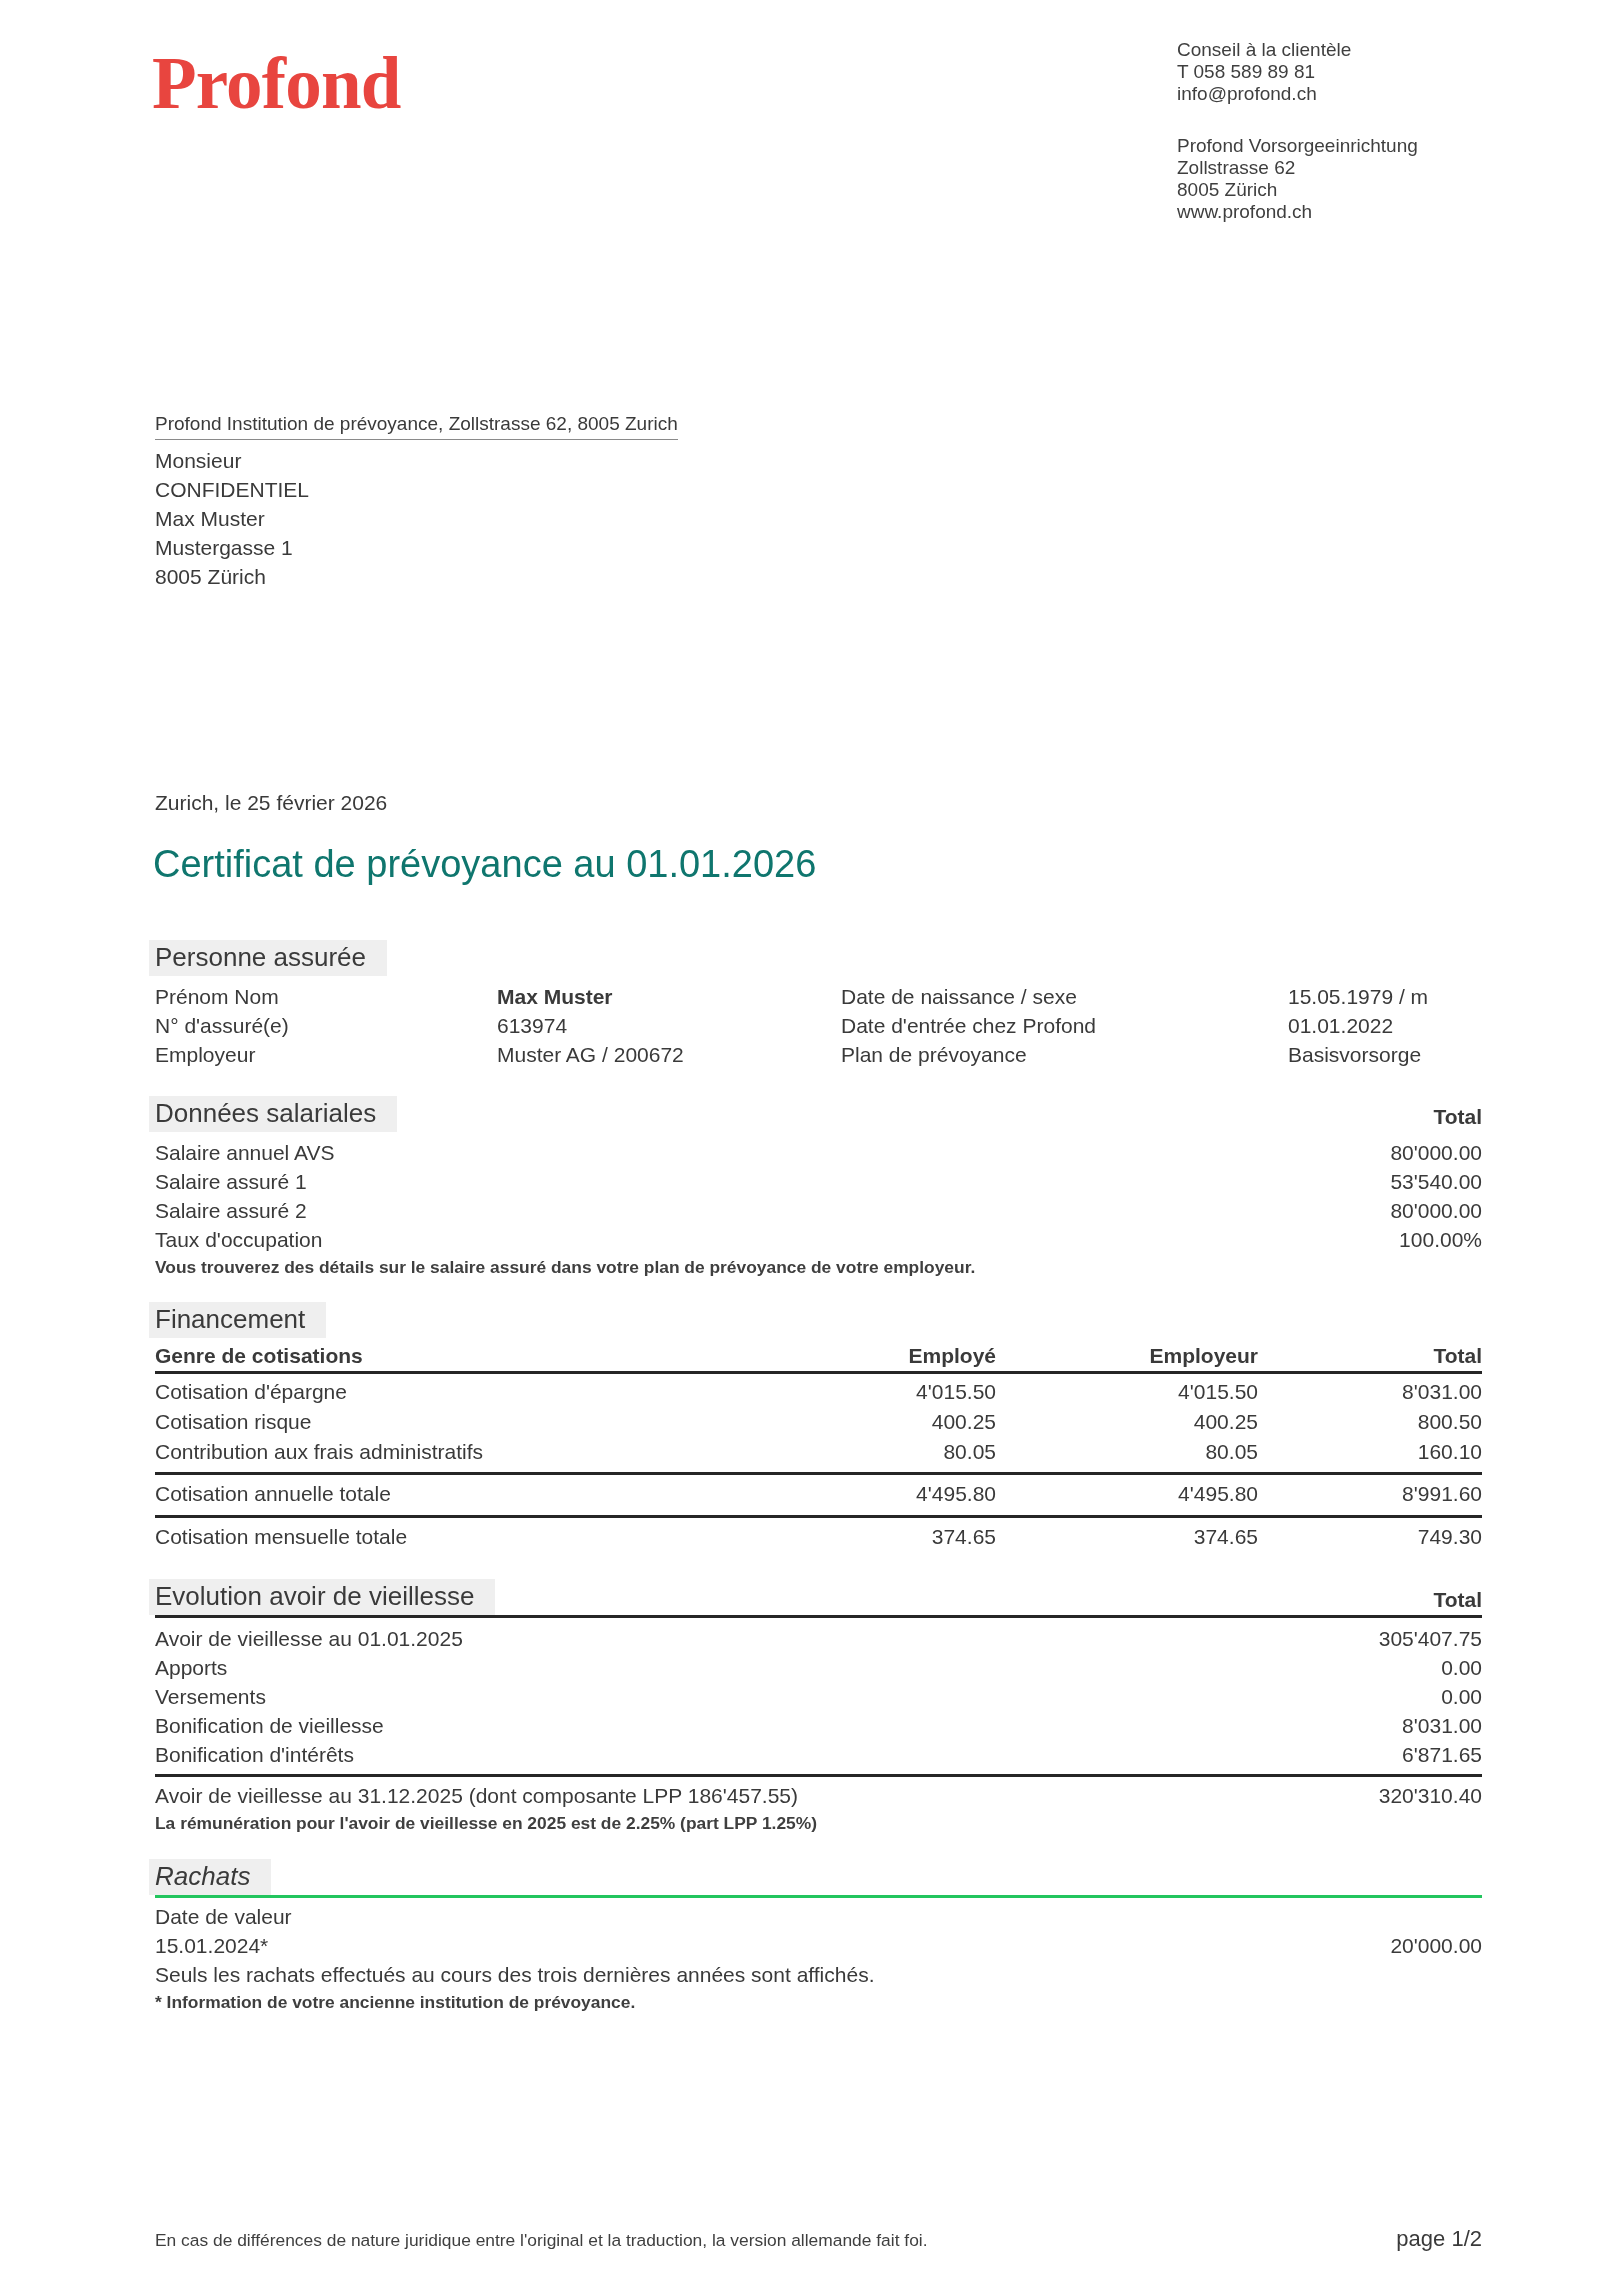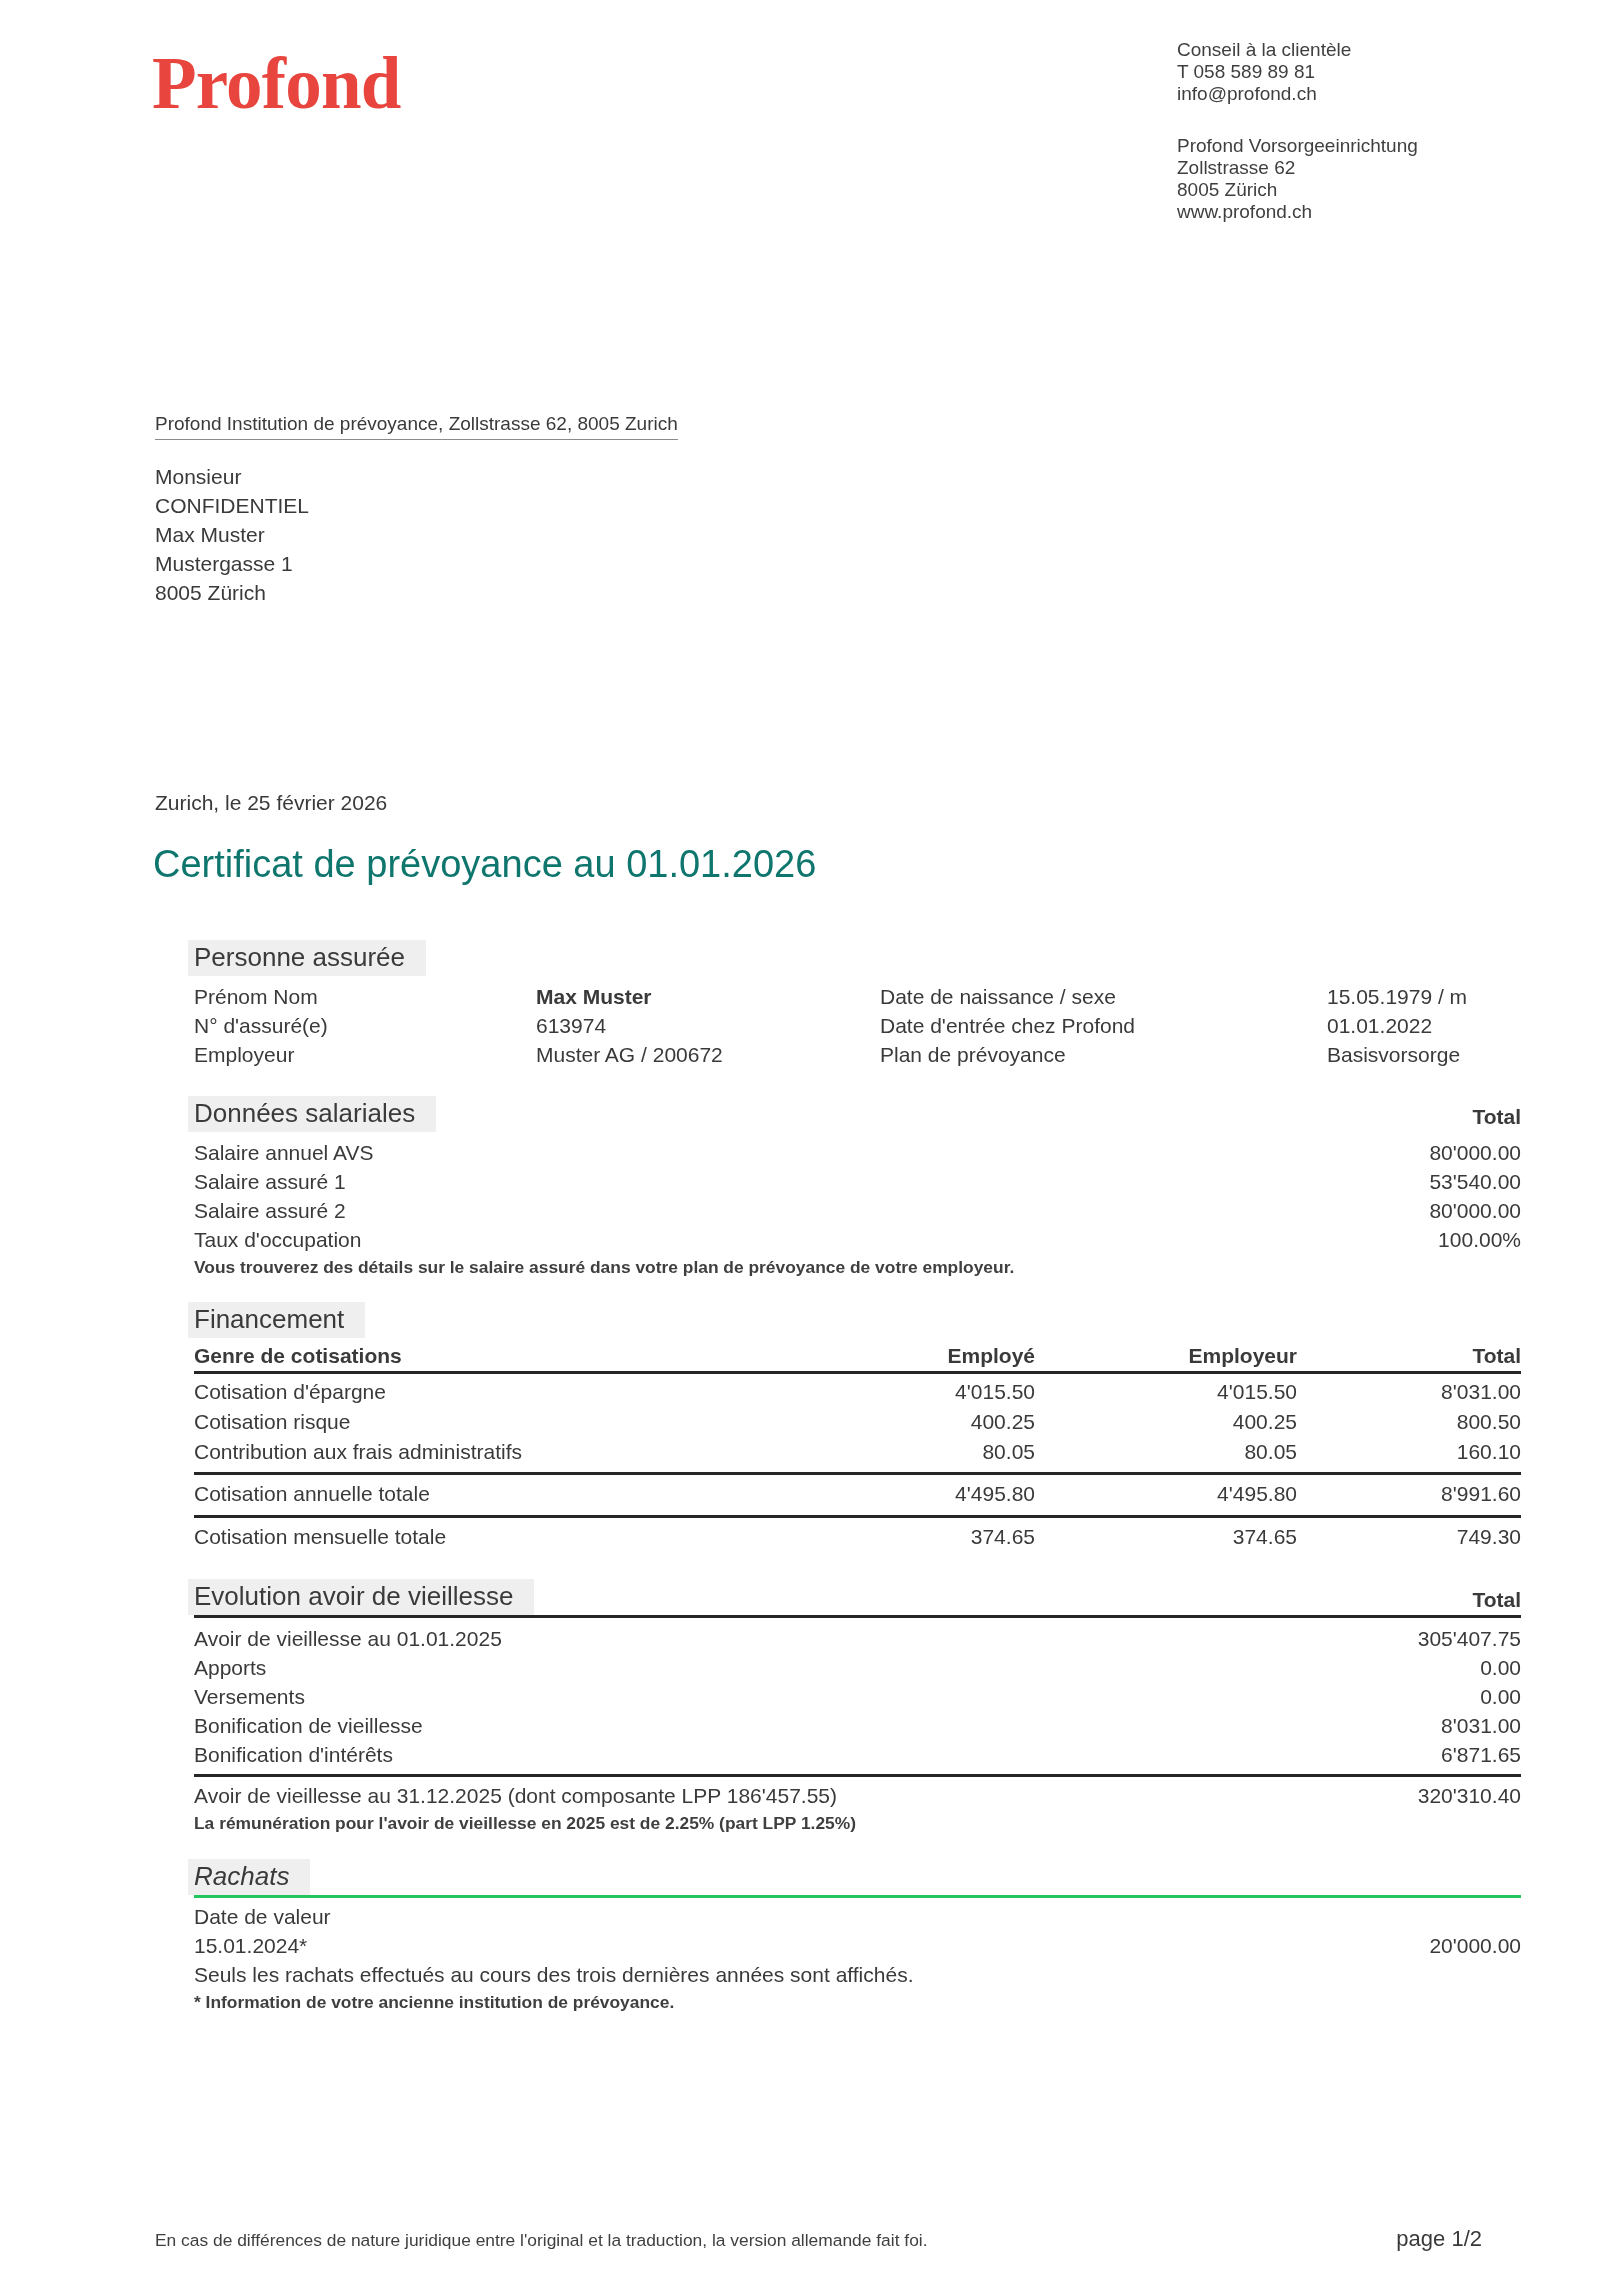--- a/index.html
+++ b/index.html
@@ -21,27 +21,27 @@
   }
   .contact {
     position:absolute; left:1177px; top:39px;
     font-size:19px; line-height:22px; color:#3f3f3f;
   }
   .contact .grp2 { margin-top:30px; }
   
   .recipient { position:absolute; left:155px; top:408px; font-size:21px; line-height:29px; }
   .sender-line {
     display:inline-block; font-size:19px; line-height:21px;
-    border-bottom:1.5px solid #8a8a8a; padding-bottom:4.5px; margin-bottom:22px;
+    border-bottom:1.5px solid #8a8a8a; padding-bottom:4.5px; margin-bottom:6px;
   }
   
   .dateline { position:absolute; left:155px; top:791px; font-size:21px; }
   .doc-title { position:absolute; left:153px; top:843px; font-size:38px; font-weight:400; color:#0f766e; }
   
-  .content { position:absolute; left:155px; top:940px; width:1327px;margin-left:39px; }
+  .content { position:absolute; left:155px; top:940px; width:1327px; }
   .section-heading-row { display:flex; justify-content:space-between; align-items:flex-end; }
   .hl {
     display:inline-block; background:#efefef;
     font-size:26px; line-height:1.1; font-weight:400; color:#3a3a3a;
     padding:3px 21px 4.5px 6px; margin-left:-6px;
   }
   .total-label { font-size:21px; font-weight:700; padding-bottom:3px; }
   .kv-grid { margin-top:6px; font-size:21px; line-height:29px; }
   .p-row { display:grid; grid-template-columns:342px 344px 447px 1fr; }
   .bold { font-weight:700; }

